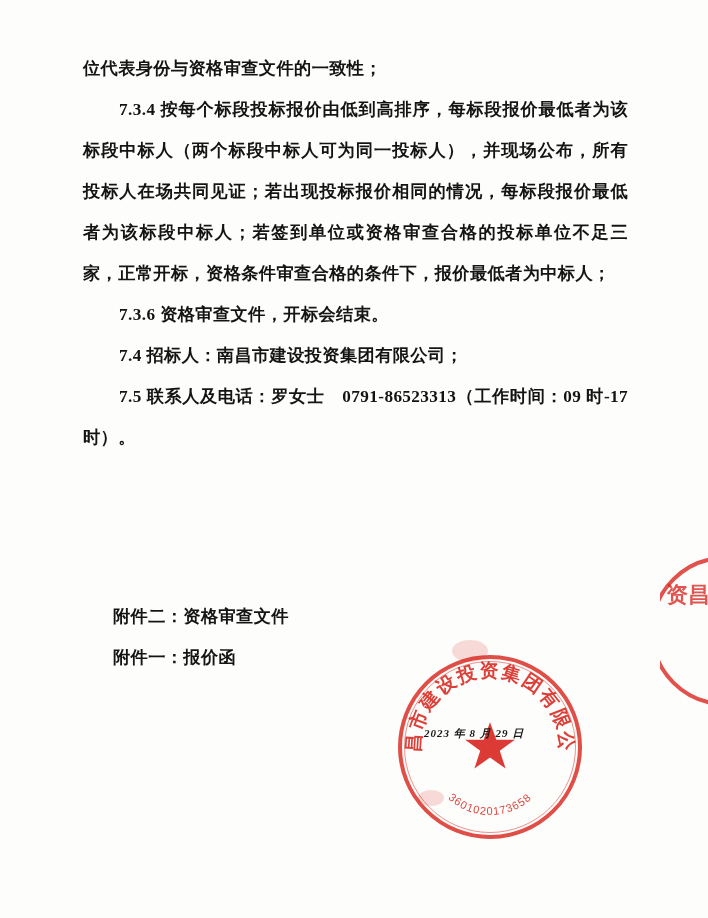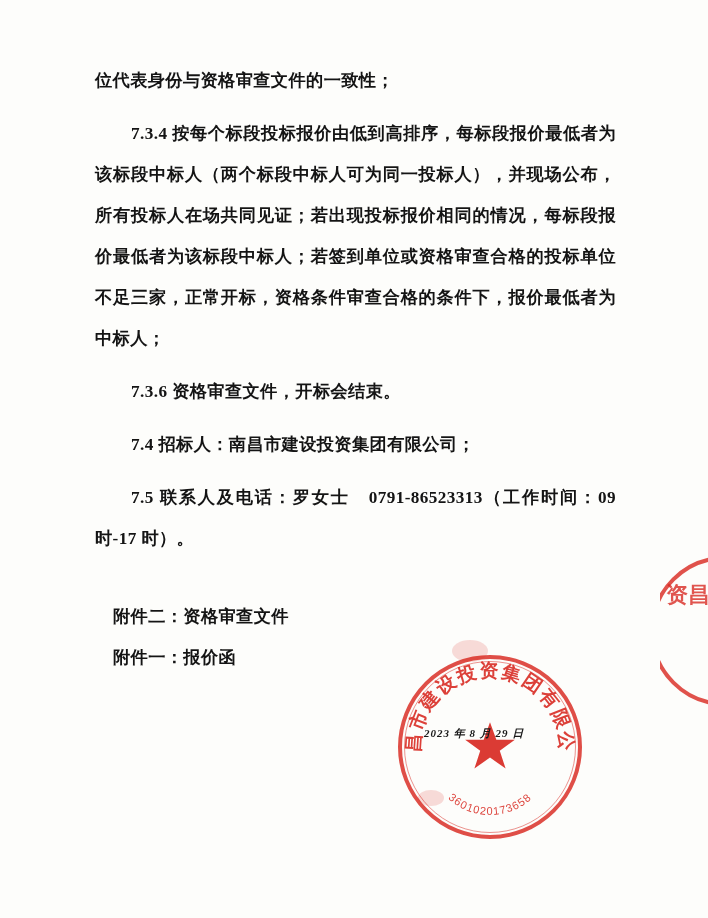--- a/index.html
+++ b/index.html
@@ -25,21 +25,21 @@
     top: 48px;
     width: 545px;
   }
   .para {
     font-size: 17.2px;
     line-height: 41px;
     color: #141414;
     text-align: justify;
     letter-spacing: 0.4px;
     font-weight: 600;
-    margin: 12px;
+    margin: 0;
   }
   .indent {
     text-indent: 2.1em;
   }
   .attach-block {
     position: absolute;
     left: 113px;
     top: 596px;
     width: 430px;
   }

